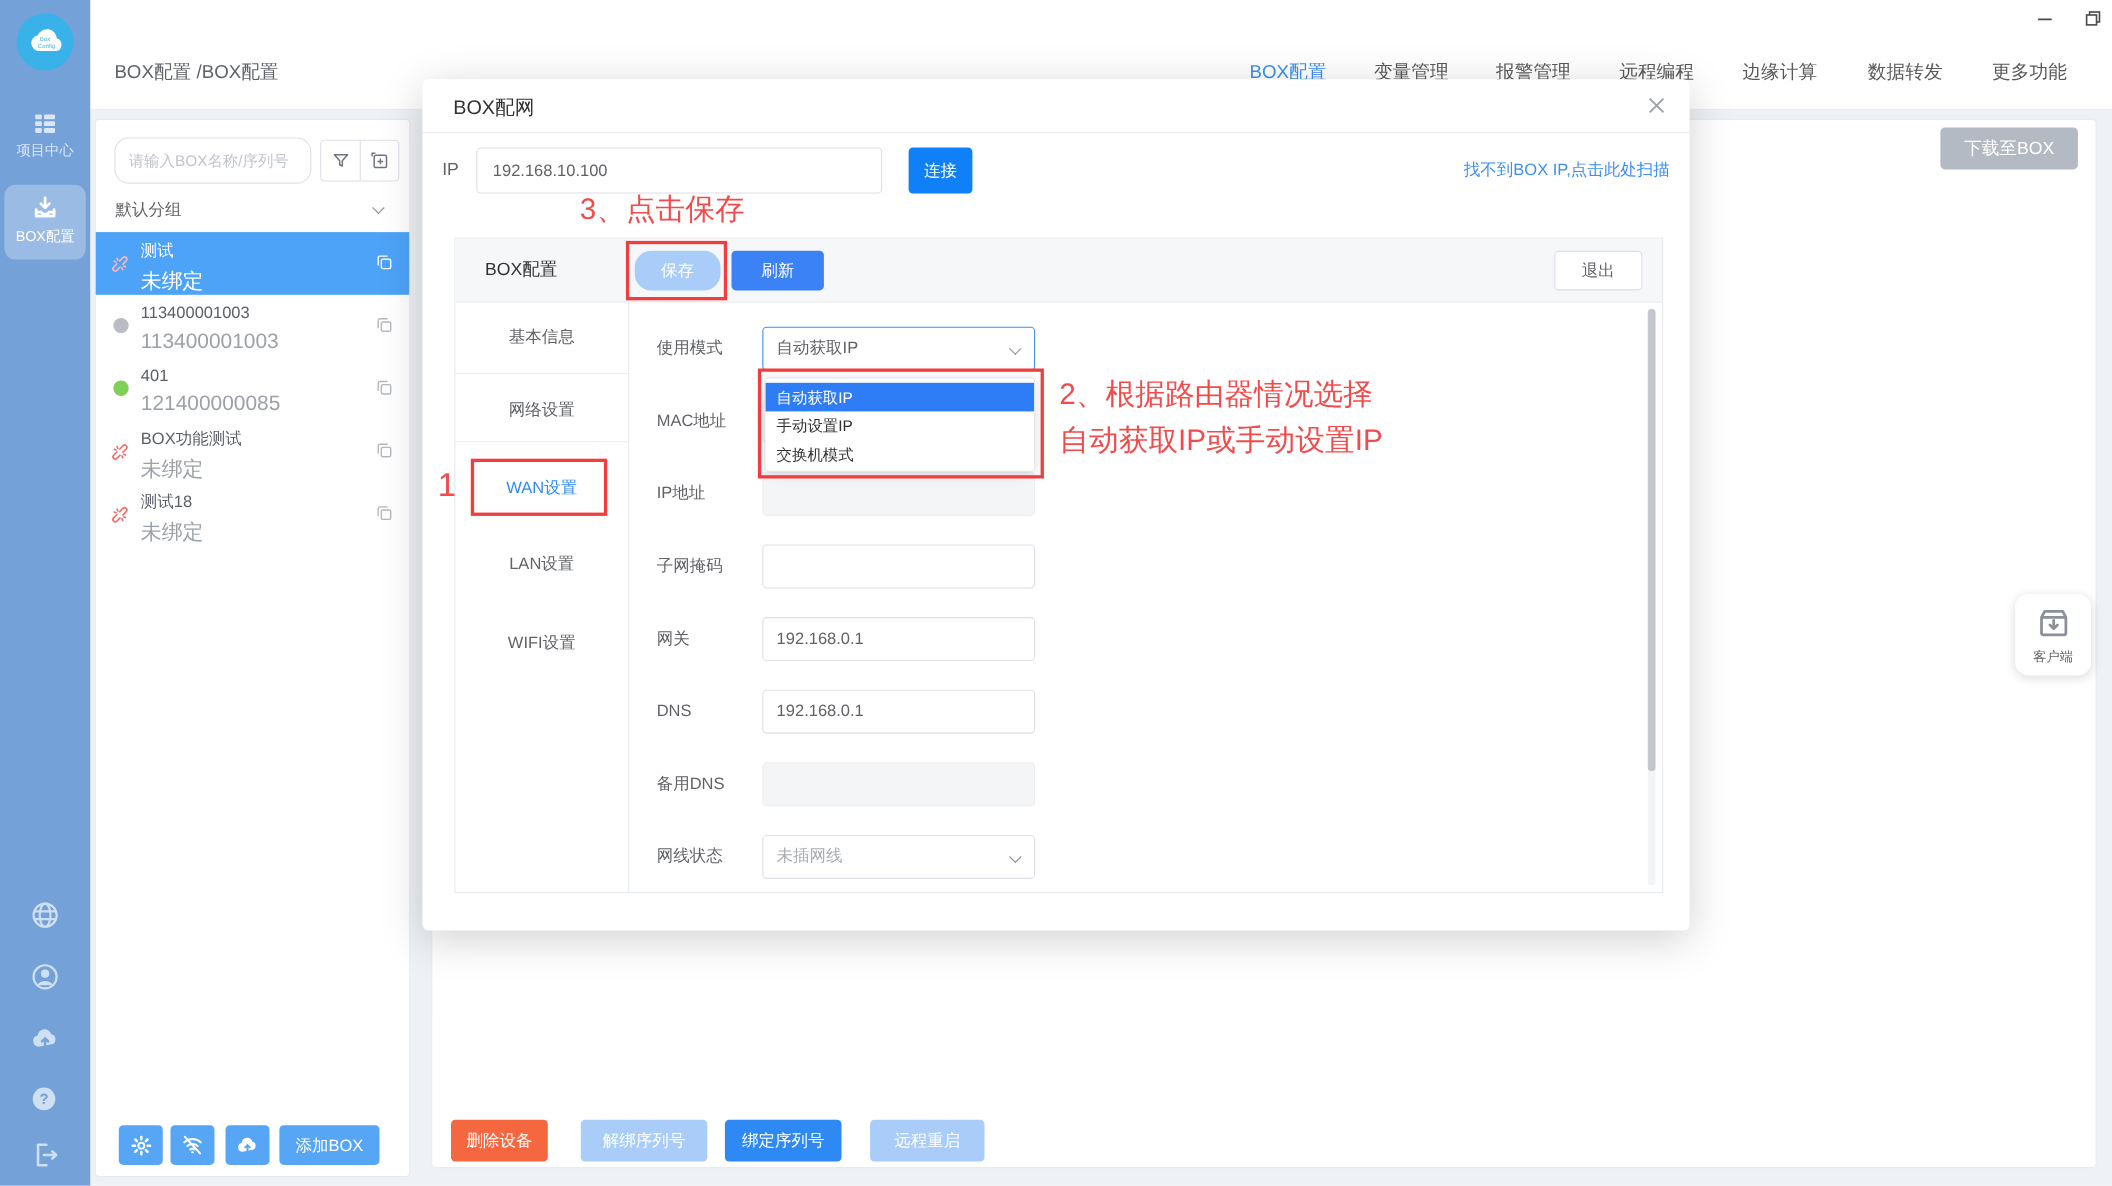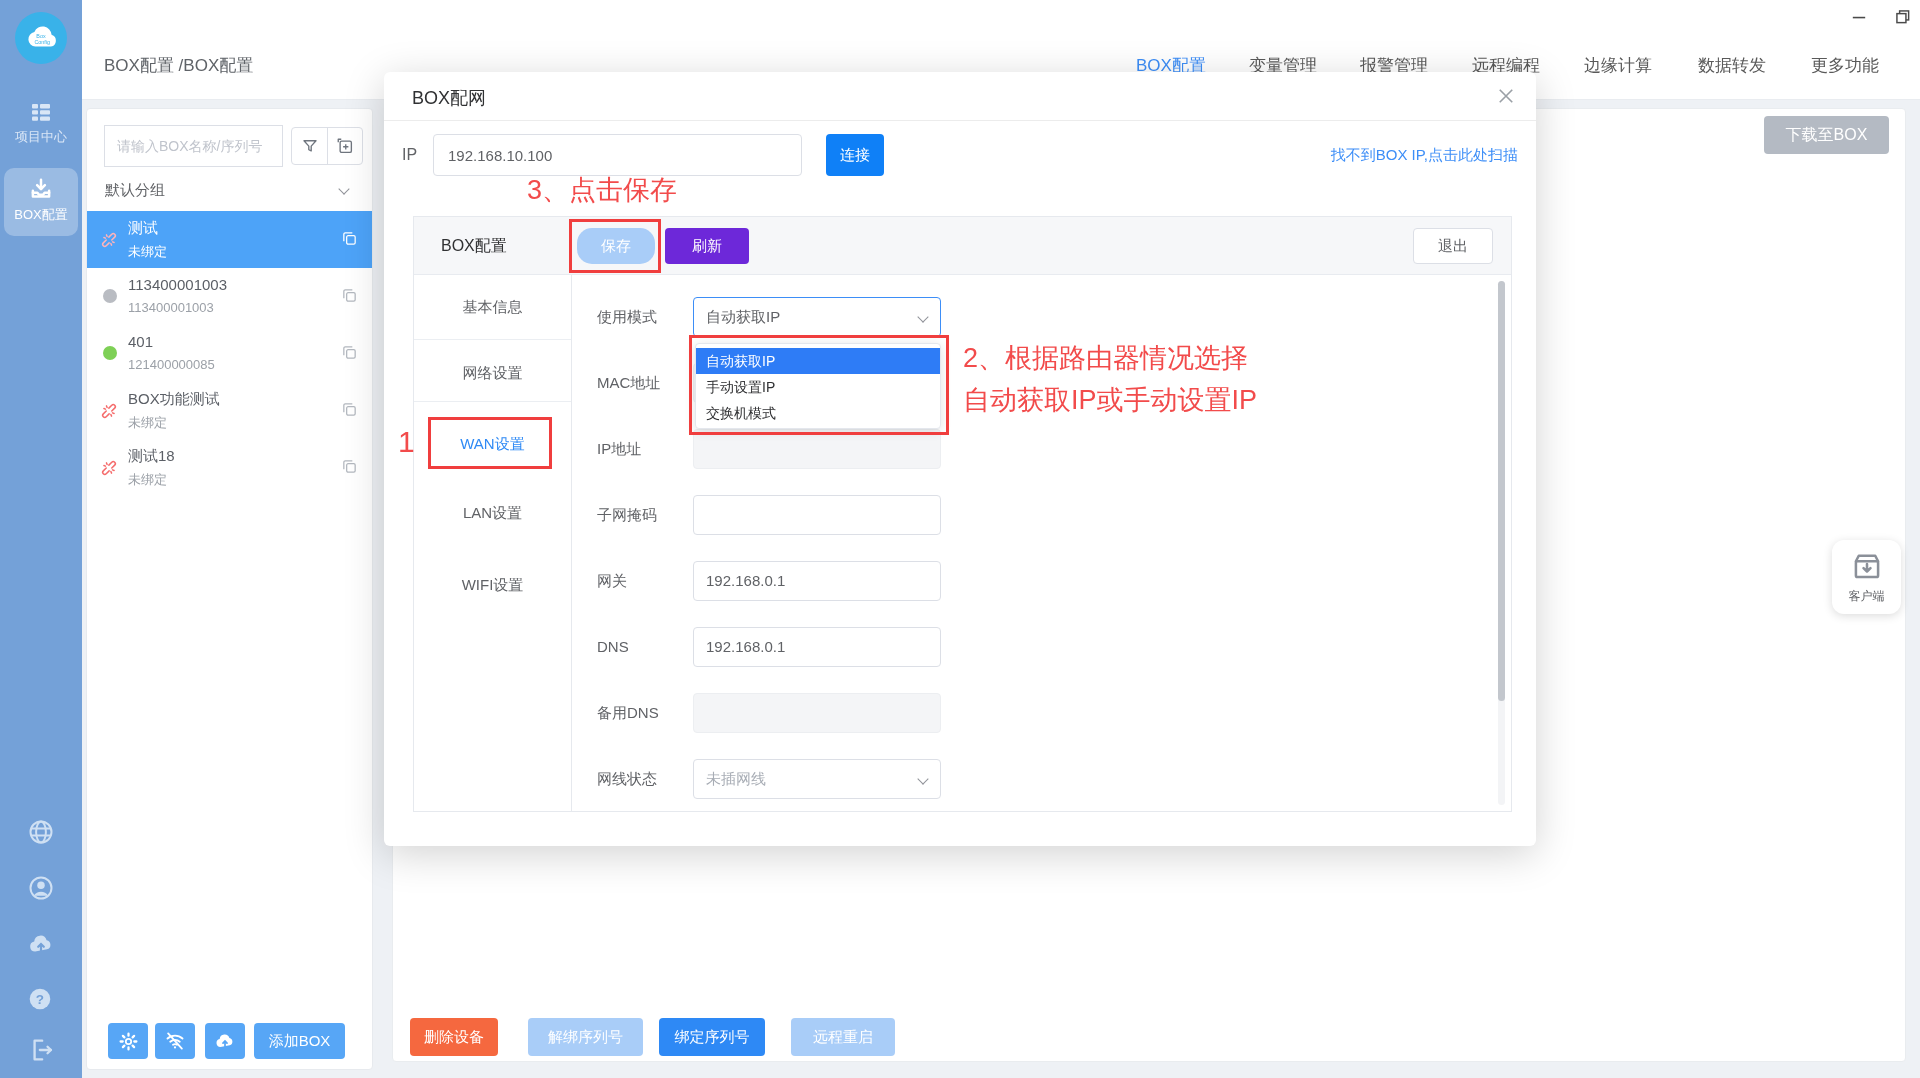--- a/index.html
+++ b/index.html
@@ -27,41 +27,41 @@
   #win-controls { position:absolute; top:8px; right:14px; display:flex; gap:26px; }
   .win-btn { width:18px; height:18px; color:#4a4a4a; cursor:pointer; }
   #breadcrumb { position:absolute; left:22px; top:54px; font-size:17px; color:#5f6368; }
   .nav-item { position:absolute; top:54px; font-size:17px; color:#595959; line-height:24px; cursor:pointer; white-space:nowrap; }
   .nav-item.active { color:#3d8ef7; }
 
   
   #device-panel { position:absolute; left:86px; top:108px; width:287px; height:962px; background:#fff;
                   border:1px solid #e7eaee; border-radius:4px; z-index:2; }
   #search-input { position:absolute; left:17px; top:16px; width:179px; height:42px; border:1px solid #dcdfe6;
-                  border-radius:0; padding:0 12px; font-size:14px; color:#606266; outline:none;
+                  border-radius:13px; padding:0 12px; font-size:14px; color:#606266; outline:none;
                   font-family:"Liberation Sans","DejaVu Sans",sans-serif; }
   #search-input::placeholder { color:#c0c4cc; }
   #filter-group { position:absolute; left:204px; top:18px; width:72px; height:38px; border:1px solid #dcdfe6;
                   border-radius:4px; display:flex; }
   .fg-cell { width:50%; display:flex; align-items:center; justify-content:center; color:#6f757e; cursor:pointer; }
   .fg-cell + .fg-cell { border-left:1px solid #dcdfe6; }
   #group-row { position:absolute; left:0; top:62px; width:285px; height:40px; cursor:pointer; }
   #group-row .glabel { position:absolute; left:18px; top:10px; font-size:15px; color:#606266; }
   .chev { display:inline-block; width:8px; height:8px; border-right:1.6px solid #909399; border-bottom:1.6px solid #909399; }
   .chev-down { transform:rotate(45deg); }
   .chev-right { transform:rotate(-45deg); }
   #group-row .chev { position:absolute; right:24px; top:14px; }
 
   .dev-row { position:absolute; left:0; width:285px; height:57px; cursor:pointer; }
   .dev-row .dev-status { position:absolute; left:13px; top:20px; width:18px; height:18px; }
   .dev-row .dot { position:absolute; left:16px; top:21px; width:14px; height:14px; border-radius:50%; }
   .dot-offline { background:#b9bcc2; }
   .dot-online { background:#7ed056; }
   .dev-name { position:absolute; left:41px; top:8px; font-size:15px; color:#5b5f66; }
-  .dev-serial { position:absolute; left:41px; top:32px; font-size:13px; color:#9ca1a8; }
+  .dev-serial { position:absolute; left:41px; top:32px; font-size:19px; color:#9ca1a8; }
   .dev-copy { position:absolute; right:13px; top:19px; width:18px; height:18px; color:#b3b8bf; cursor:pointer; }
   .dev-row.selected { background:#4da3f8; }
   .dev-row.selected .dev-name, .dev-row.selected .dev-serial { color:#fff; }
   .dev-row.selected .dev-copy { color:#fff; }
   .broken { color:#f56c6c; }
   .dev-row.selected .broken { color:#ffb3ba; }
 
   #city-row { position:absolute; left:0; top:858px; width:285px; height:44px; border-top:1px solid #edf0f3; cursor:pointer; }
   #city-row .clabel { position:absolute; left:37px; top:12px; font-size:15px; color:#606266; }
   #city-row .chev { position:absolute; right:26px; top:17px; }
@@ -103,21 +103,21 @@
                  font-size:15px; border:none; border-radius:4px; cursor:pointer; font-family:inherit; }
   #dlg-scan { position:absolute; right:18px; top:62px; line-height:42px; font-size:15px; color:#3d8ef7; cursor:pointer;
               text-decoration:none; }
 
   #inner-panel { position:absolute; left:29px; top:144px; width:1099px; height:596px; border:1px solid #e6e9ee; background:#fff; }
   #ip-header { position:absolute; left:0; top:0; width:100%; height:58px; background:#f6f7f9; border-bottom:1px solid #e8ebf0; }
   #ip-title { position:absolute; left:27px; top:0; line-height:58px; font-size:16px; color:#303133; }
   .hbtn { position:absolute; top:11px; height:36px; border:none; border-radius:4px; font-size:15px; color:#fff;
           cursor:pointer; font-family:inherit; }
   #btn-save { left:163px; width:78px; background:#a9cdf8;border-radius:15px; }
-  #btn-refresh { left:251px; width:84px; background:#6d28d9; }
+  #btn-refresh { left:251px; width:84px; background:#3b82f6; }
   #btn-exit { right:18px; width:80px; background:#fff; border:1px solid #dcdfe6; color:#606266; }
 
   #tab-col { position:absolute; left:0; top:58px; width:158px; height:537px; border-right:1px solid #e6e9ee; }
   .tab { position:absolute; left:0; width:157px; height:34px; line-height:34px; text-align:center; font-size:15px;
          color:#606266; cursor:pointer; }
   .tab.active { color:#2f8af5; }
   .tab-divider { position:absolute; left:0; width:157px; height:1px; background:#ebeef2; }
 
   .frm-label { position:absolute; left:183px; height:40px; line-height:40px; font-size:15px; color:#606266; }
   .fld { position:absolute; left:279px; width:248px; height:40px; border-radius:4px; font-size:15px; color:#606266;

